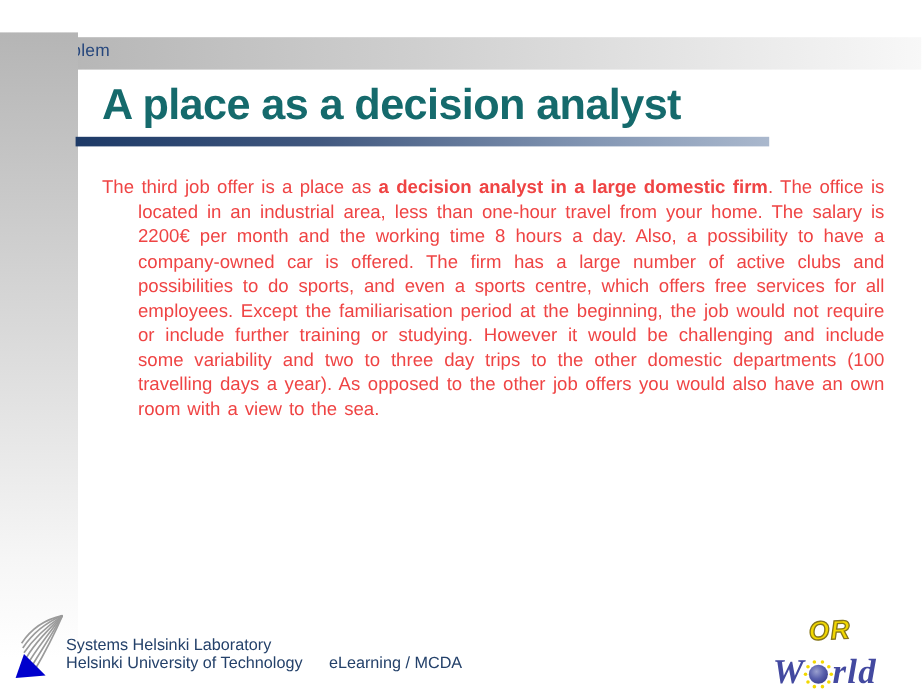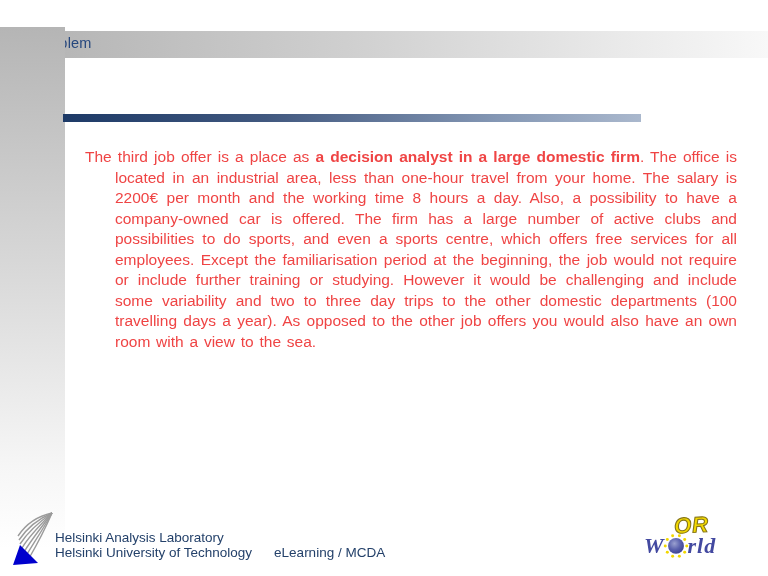--- a/index.html
+++ b/index.html
@@ -100,60 +100,62 @@
     letter-spacing: 1px;
     color: #f2d800;
     -webkit-text-stroke: 1.1px #85751a;
     transform: rotate(-3deg);
     width: 60px;
   }
   .or-bottom {
     font-family: "Liberation Serif", serif;
     font-style: italic;
     font-weight: bold;
-    font-size: 22px;
+    font-size: 29px;
     color: #4349a0;
     letter-spacing: 1px;
     white-space: nowrap;
+    margin-top: 13px;
   }
   .globe-svg {
     vertical-align: -6px;
     margin: 0 -2px 0 -3px;
   }
 </style>
 </head>
 <body>
 
 <div class="slide">
 
   <div class="topbar">
     <span class="topbar-label">The problem</span>
   </div>
 
   <div class="sidebar"></div>
 
+  <h1 class="title">A place as a decision analyst</h1>
   <div class="title-rule"></div>
 
   <p class="body-par"><span>The third job offer is a place as </span><b>a decision analyst in a large domestic firm</b><span>. The office is located in an industrial area, less than one-hour travel from your home. The salary is 2200€ per month and the working time 8 hours a day. Also, a possibility to have a company-owned car is offered. The firm has a large number of active clubs and possibilities to do sports, and even a sports centre, which offers free services for all employees. Except the familiarisation period at the beginning, the job would not require or include further training or studying. However it would be challenging and include some variability and two to three day trips to the other domestic departments (100 travelling days a year). As opposed to the other job offers you would also have an own room with a view to the sea.</span></p>
 
   <svg class="footer-logo" viewBox="0 0 55 64" xmlns="http://www.w3.org/2000/svg">
     <g fill="none" stroke="#9b9b9b" stroke-width="1.4">
       <path d="M44,5 C30,8 18,16 10,28"></path>
       <path d="M44,5 C30,11 19,20 11,32"></path>
       <path d="M44,5 C31,14 20,24 12,36"></path>
       <path d="M44,5 C32,17 21,28 14,40"></path>
       <path d="M44,5 C33,20 23,32 16,44"></path>
       <path d="M44,5 C34,23 25,36 18,48"></path>
       <path d="M44,5 C35,26 27,40 20,52"></path>
     </g>
     <polygon points="12,37 30,55 5,57" fill="#0000cd"></polygon>
   </svg>
 
   <div class="footer-text">
-    <div>Helsinki Analysis Laboratory</div>
+    <div>Systems Helsinki Laboratory</div>
     <div><span>Helsinki University of Technology</span><span class="footer-course">eLearning / MCDA</span></div>
   </div>
 
   <div class="orworld">
     <div class="or-top">OR</div>
     <div class="or-bottom"><span>W</span><svg class="globe-svg" width="28" height="28" viewBox="0 0 30 30" xmlns="http://www.w3.org/2000/svg">
       <defs>
         <radialGradient id="gg" cx="40%" cy="35%" r="70%">
           <stop offset="0%" stop-color="#9aa0cf"></stop>
           <stop offset="55%" stop-color="#5a61ad"></stop>

